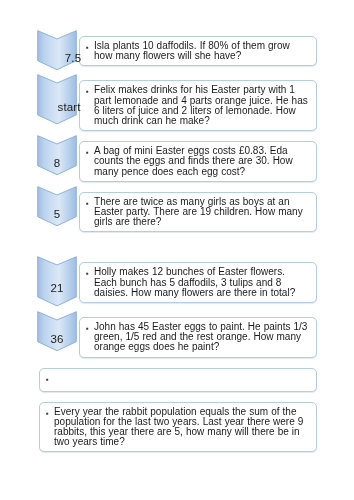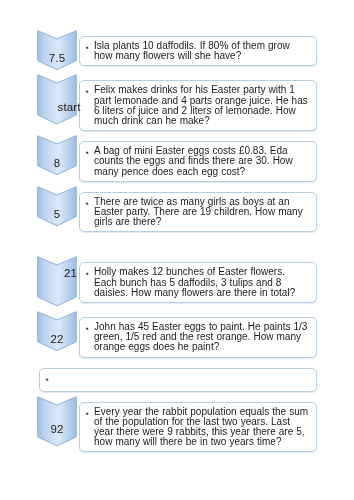--- a/index.html
+++ b/index.html
@@ -120,21 +120,21 @@
               <defs>
                 <linearGradient id="cg0" x1="0" y1="0" x2="1" y2="0">
                   <stop offset="0%" stop-color="#9dbee3"></stop>
                   <stop offset="18%" stop-color="#bdd4ee"></stop>
                   <stop offset="55%" stop-color="#dbe8f7"></stop>
                   <stop offset="100%" stop-color="#9dbee3"></stop>
                 </linearGradient>
               </defs>
               <path d="M0.7,0.7 L20,9 L39.3,0.7 L39.3,30.7 L20,39.699999999999996 L0.7,30.7 Z" fill="url(#cg0)" stroke="#8eb2da" stroke-width="1" stroke-linejoin="round"></path>
             </svg>
-            <div class="chev-label" style="top: 23px;">7.5</div>
+            <div class="chev-label" style="top: 23px; margin-left: 16px;">7.5</div>
           </div>
         </div>
         <div class="box" style="min-height: 28.4px; margin-top: 6px;">
           <div class="bullet-line">
             <span class="bullet">▪</span>
             <span class="btext">Isla plants 10 daffodils. If 80% of them grow how many flowers will she have?</span>
           </div>
         </div>
       </div>
       <div class="row">
@@ -216,21 +216,21 @@
               <defs>
                 <linearGradient id="cg4" x1="0" y1="0" x2="1" y2="0">
                   <stop offset="0%" stop-color="#9dbee3"></stop>
                   <stop offset="18%" stop-color="#bdd4ee"></stop>
                   <stop offset="55%" stop-color="#dbe8f7"></stop>
                   <stop offset="100%" stop-color="#9dbee3"></stop>
                 </linearGradient>
               </defs>
               <path d="M0.7,0.7 L20,9 L39.3,0.7 L39.3,40.89999999999999 L20,49.89999999999999 L0.7,40.89999999999999 Z" fill="url(#cg4)" stroke="#8eb2da" stroke-width="1" stroke-linejoin="round"></path>
             </svg>
-            <div class="chev-label" style="top: 12px; text-align: right;">21</div>
+            <div class="chev-label" style="top: 27px;">21</div>
           </div>
         </div>
         <div class="box" style="min-height: 38.6px; margin-top: 6px;">
           <div class="bullet-line">
             <span class="bullet">▪</span>
             <span class="btext">Holly makes 12 bunches of Easter flowers. Each bunch has 5 daffodils, 3 tulips and 8 daisies. How many flowers are there in total?</span>
           </div>
         </div>
       </div>
       <div class="row">
@@ -240,54 +240,38 @@
               <defs>
                 <linearGradient id="cg5" x1="0" y1="0" x2="1" y2="0">
                   <stop offset="0%" stop-color="#9dbee3"></stop>
                   <stop offset="18%" stop-color="#bdd4ee"></stop>
                   <stop offset="55%" stop-color="#dbe8f7"></stop>
                   <stop offset="100%" stop-color="#9dbee3"></stop>
                 </linearGradient>
               </defs>
               <path d="M0.7,0.7 L20,9 L39.3,0.7 L39.3,30.7 L20,39.699999999999996 L0.7,30.7 Z" fill="url(#cg5)" stroke="#8eb2da" stroke-width="1" stroke-linejoin="round"></path>
             </svg>
-            <div class="chev-label" style="top: 23px;">22</div>
+            <div class="chev-label" style="top: 23px;">36</div>
           </div>
         </div>
         <div class="box" style="min-height: 28.4px; margin-top: 6px;">
           <div class="bullet-line">
             <span class="bullet">▪</span>
             <span class="btext">John has 45 Easter eggs to paint. He paints 1/3 green, 1/5 red and the rest orange. How many orange eggs does he paint?</span>
           </div>
         </div>
       </div>
       <div class="row">
         <div class="box" style="min-height: 24px; margin-top: 6px;">
           <div class="bullet-line">
             <span class="bullet">▪</span>
           </div>
         </div>
       </div>
       <div class="row">
-        <div class="chev-wrap">
-          <div class="chev">
-            <svg width="40" height="50.599999999999994" viewBox="0 0 40 50.599999999999994">
-              <defs>
-                <linearGradient id="cg7" x1="0" y1="0" x2="1" y2="0">
-                  <stop offset="0%" stop-color="#9dbee3"></stop>
-                  <stop offset="18%" stop-color="#bdd4ee"></stop>
-                  <stop offset="55%" stop-color="#dbe8f7"></stop>
-                  <stop offset="100%" stop-color="#9dbee3"></stop>
-                </linearGradient>
-              </defs>
-              <path d="M0.7,0.7 L20,9 L39.3,0.7 L39.3,40.89999999999999 L20,49.89999999999999 L0.7,40.89999999999999 Z" fill="url(#cg7)" stroke="#8eb2da" stroke-width="1" stroke-linejoin="round"></path>
-            </svg>
-            <div class="chev-label" style="top: 28px;">92</div>
-          </div>
-        </div>
         <div class="box" style="min-height: 38.6px; margin-top: 6px;">
           <div class="bullet-line">
             <span class="bullet">▪</span>
             <span class="btext">Every year the rabbit population equals the sum of the population for the last two years. Last year there were 9 rabbits, this year there are 5, how many will there be in two years time?</span>
           </div>
         </div>
       </div>
     </div>
 </div>
 

